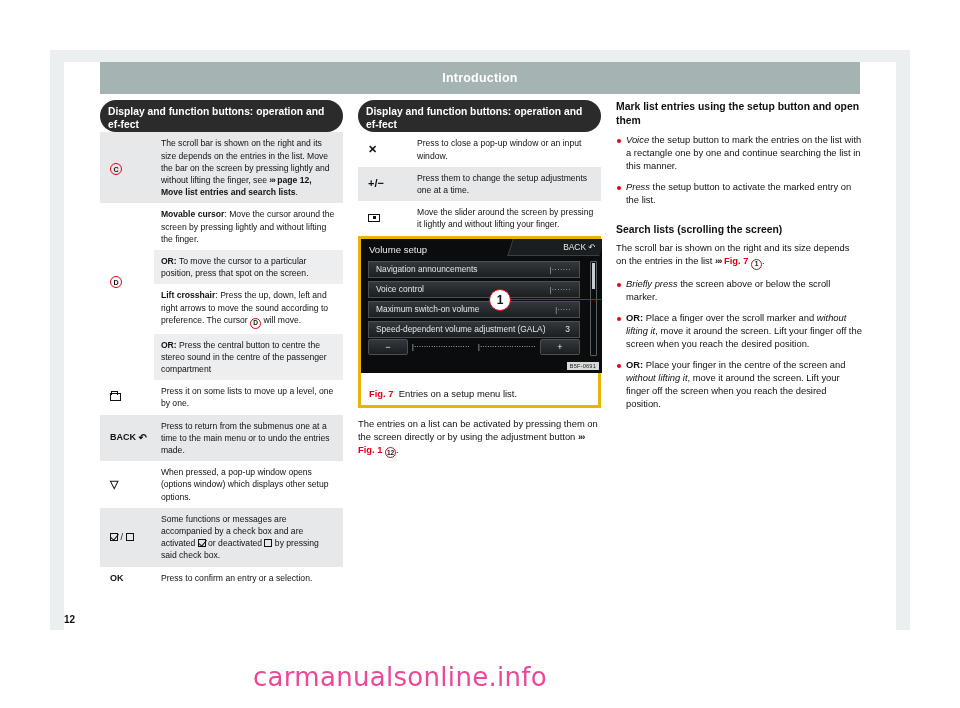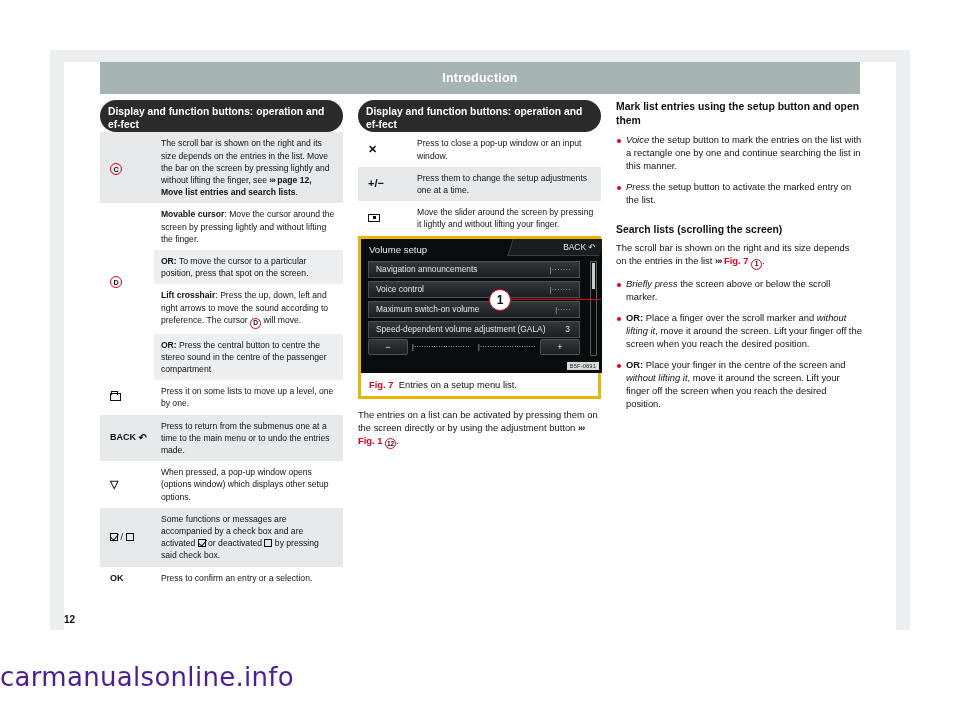--- a/index.html
+++ b/index.html
@@ -311,21 +311,21 @@
     z-index: 3;
   }
   .callout-line {
     position: absolute;
     left: 150px; top: 60px;
     width: 90px; height: 1.6px;
     background: #e3001b;
     z-index: 2;
   }
   .fig-cap {
-    padding: 6px 8px 6px 8px;
+    padding: 15px 8px 6px 8px;
     font-size: 9.4px;
     color: #111;
     background: #fff;
   }
   .fig-cap .fignum { color: #e3001b; font-weight: 700; }
 
   .body-p {
     font-size: 9.4px;
     line-height: 1.38;
     color: #111;
@@ -376,23 +376,23 @@
     left: 64px; top: 614px;
     font-size: 10px;
     font-weight: 700;
     color: #111;
   }
   
   .watermark {
     position: absolute;
     left: 0; top: 662px;
     width: 800px;
-    text-align: left;
+    text-align: center;
     font-size: 26px;
-    color: #4c1d95;
+    color: #ec4899;
     letter-spacing: .3px;
     font-family: "DejaVu Sans", sans-serif;
   }
 </style>
 </head>
 <body>
 
 <div id="page">
 
   <div class="page-frame"></div>

